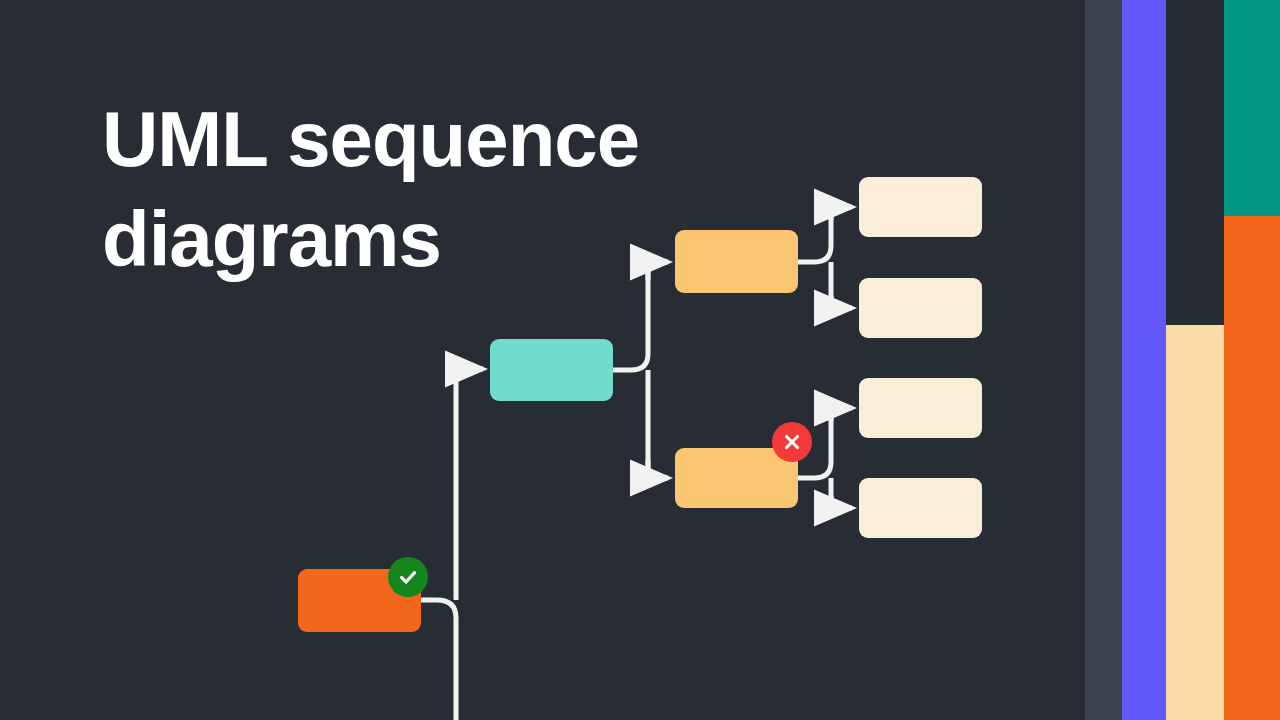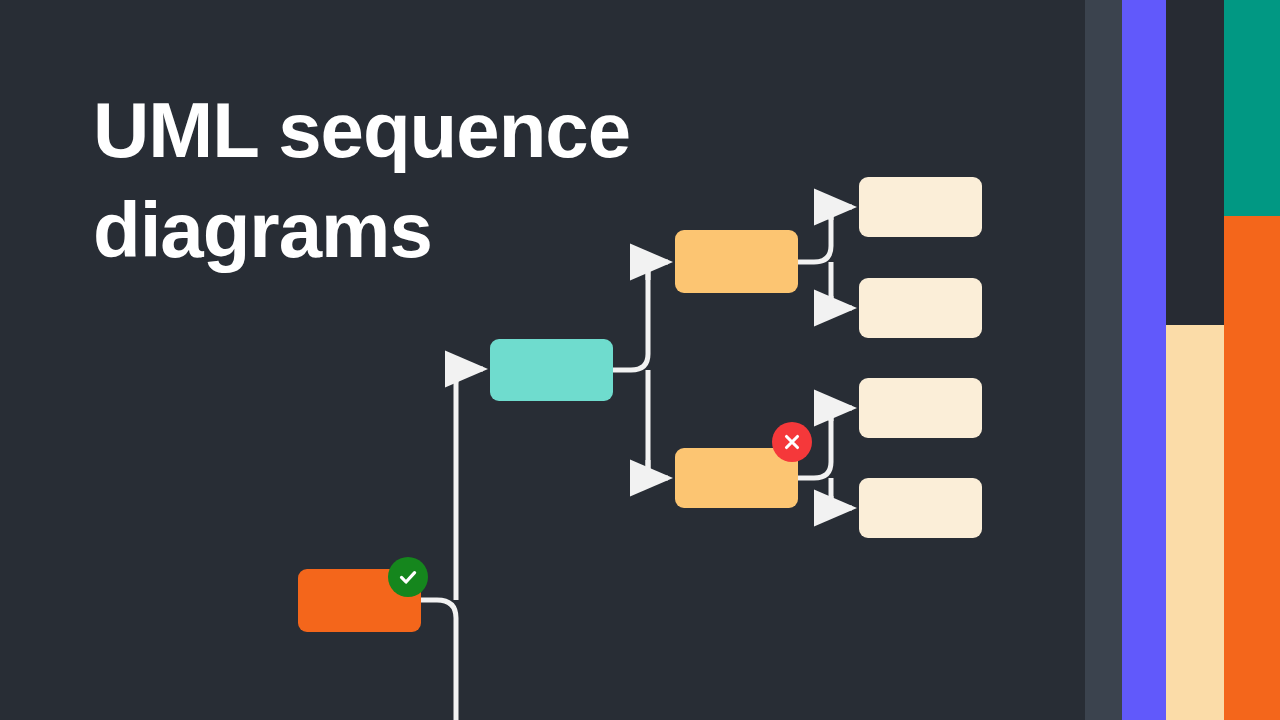--- a/index.html
+++ b/index.html
@@ -16,21 +16,21 @@
     background: #282d35;
     font-family: "Liberation Sans", sans-serif;
   }
 
   
   #page-title {
     position: absolute;
     left: 90px;
     top: 78px;
     width: 700px;
-    margin: 3px;
+    margin: 12px;
     color: #ffffff;
     font-size: 78px;
     line-height: 1.28;
     font-weight: bold;
     letter-spacing: -1px;
     white-space: pre-line;
   }
 
   
   #diagram-layer {

